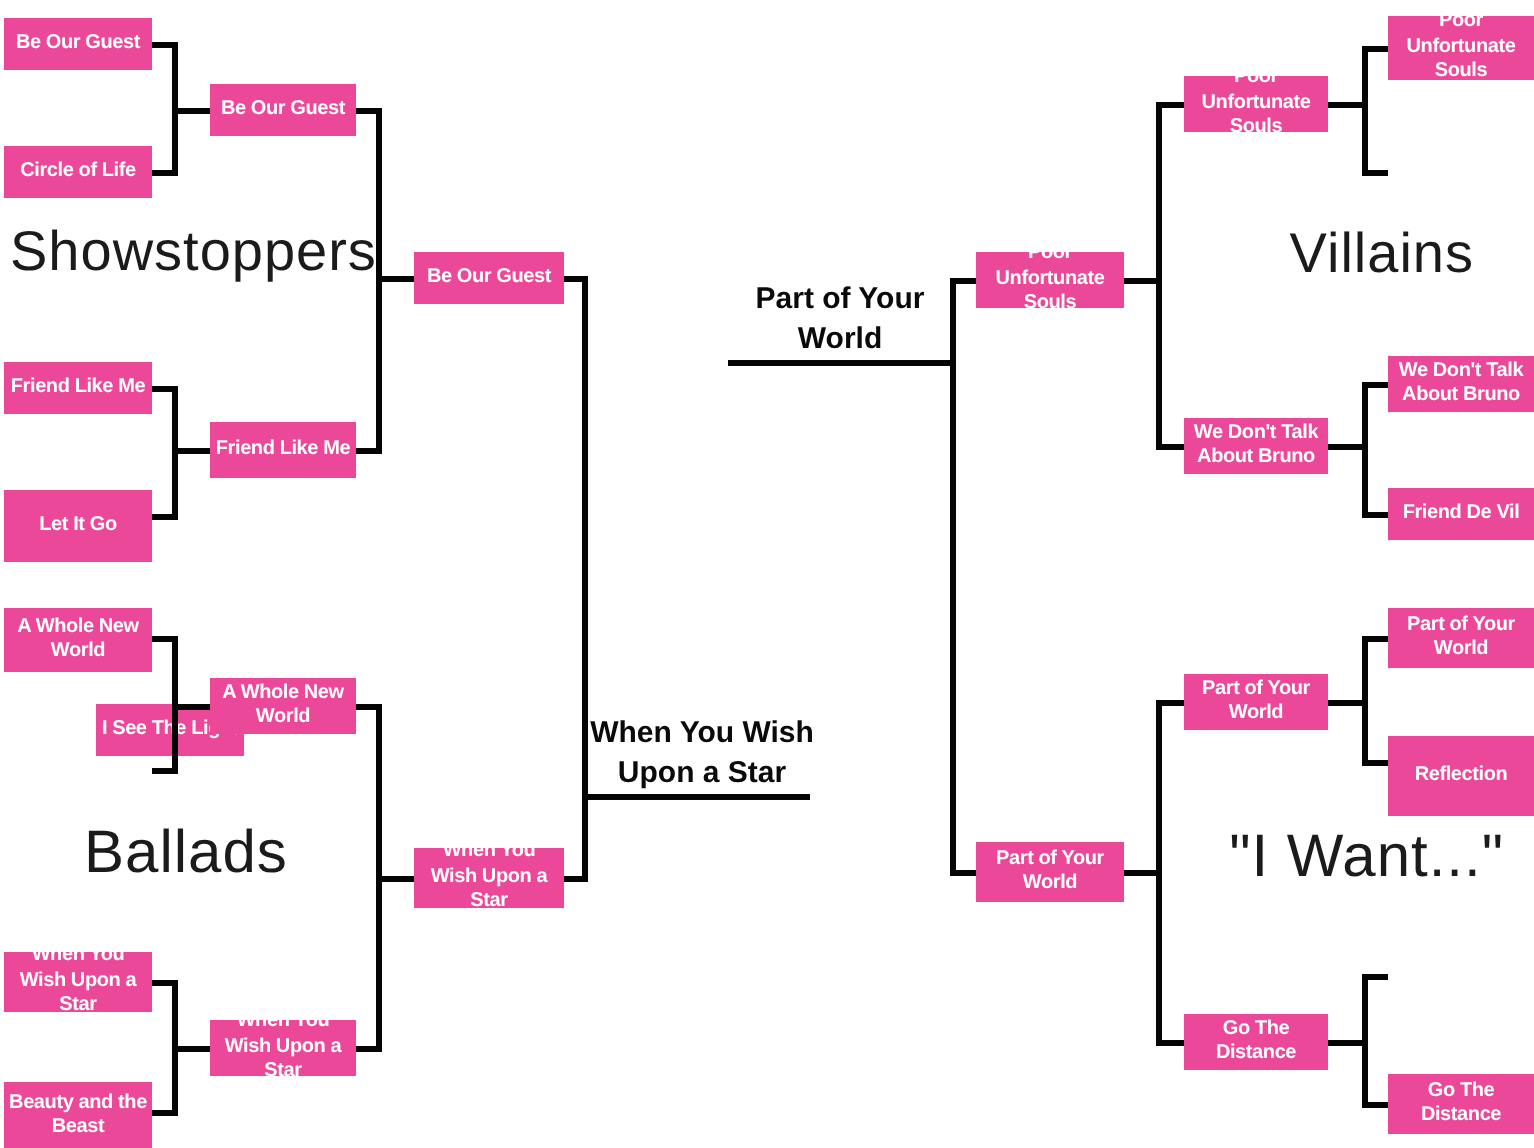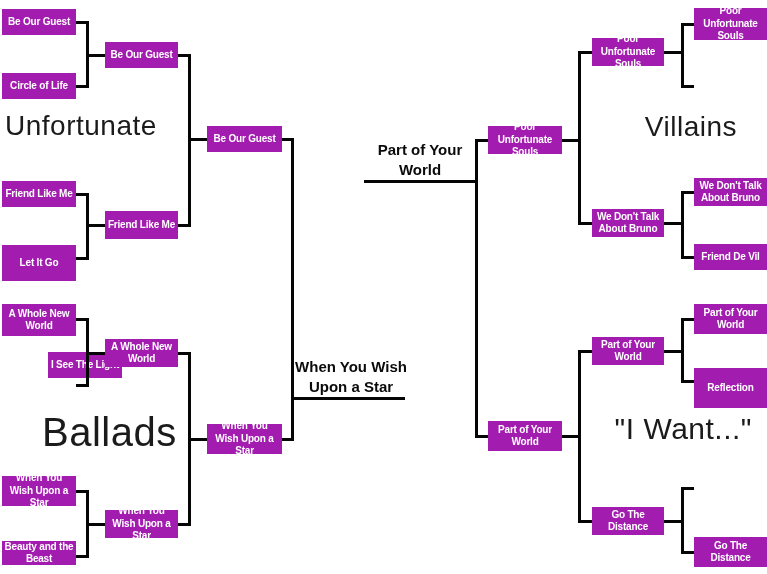--- a/index.html
+++ b/index.html
@@ -1,21 +1,21 @@
 <!DOCTYPE html>
 <html><head>
 <meta charset="utf-8">
 <style>
   html,body { margin:0; padding:0; background:#ffffff; }
   #bracket {
     position:relative; width:767px; height:574px; background:#ffffff;
     font-family:"Liberation Sans", sans-serif; overflow:hidden;
   }
   .box {
-    position:absolute; background:#a21caf; color:#ffffff;
+    position:absolute; background:#ec4899; color:#ffffff;
     font-weight:bold; font-size:10px; line-height:1.25;
     display:flex; align-items:center; justify-content:center;
     text-align:center; padding:1px 2px; box-sizing:border-box;
     letter-spacing:-0.2px;
   }
   .ln { position:absolute; background:#050505; }
   .region {
     position:absolute; font-weight:300; color:#1b1b1b;
     letter-spacing:0.5px; white-space:nowrap;
   }
@@ -23,33 +23,33 @@
   .finalist {
     position:absolute; font-weight:bold; font-size:15px; line-height:1.3;
     text-align:center; color:#0a0a0a;
   }
 </style>
 </head>
 <body>
 
 <div id="bracket">
 
-  <div class="region" style="left:5px; top:110px; font-size:28px;">Unfortunate</div>
-  <div class="region" style="left:42px; top:410px; font-size:40px;">Ballads</div>
+  <div class="region" style="left:5px; top:110px; font-size:28px;">Showstoppers</div>
+  <div class="region" style="left:42px; top:410px; font-size:30px;">Ballads</div>
   <div class="region centered" style="left:597px; top:111px; width:140px; font-size:28px;">Villains</div>
   <div class="region centered" style="left:582px; top:412px; width:170px; font-size:30px;">"I Want..."</div>
 
   <div class="box" style="left:2px; top:9px;   width:74px; height:26px;">Be Our Guest</div>
   <div class="box" style="left:2px; top:73px;  width:74px; height:26px;">Circle of Life</div>
   <div class="box" style="left:2px; top:181px; width:74px; height:26px;">Friend Like Me</div>
   <div class="box" style="left:2px; top:245px; width:74px; height:36px;">Let It Go</div>
   <div class="box" style="left:2px; top:304px; width:74px; height:32px;">A Whole New World</div>
   <div class="box" style="left:2px; top:352px; width:74px; height:26px;margin-left:46px;">I See The Light</div>
   <div class="box" style="left:2px; top:476px; width:74px; height:30px;">When You Wish Upon a Star</div>
-  <div class="box" style="left:2px; top:541px; width:74px; height:24px;">Beauty and the Beast</div>
+  <div class="box" style="left:2px; top:541px; width:74px; height:34px;">Beauty and the Beast</div>
 
   <div class="box" style="left:105px; top:42px;  width:73px; height:26px;">Be Our Guest</div>
   <div class="box" style="left:105px; top:211px; width:73px; height:28px;">Friend Like Me</div>
   <div class="box" style="left:105px; top:339px; width:73px; height:28px;">A Whole New World</div>
   <div class="box" style="left:105px; top:510px; width:73px; height:28px;">When You Wish Upon a Star</div>
 
   <div class="box" style="left:207px; top:126px; width:75px; height:26px;">Be Our Guest</div>
   <div class="box" style="left:207px; top:424px; width:75px; height:30px;">When You Wish Upon a Star</div>
 
   <div class="box" style="left:488px; top:126px; width:74px; height:28px;">Poor Unfortunate Souls</div>

